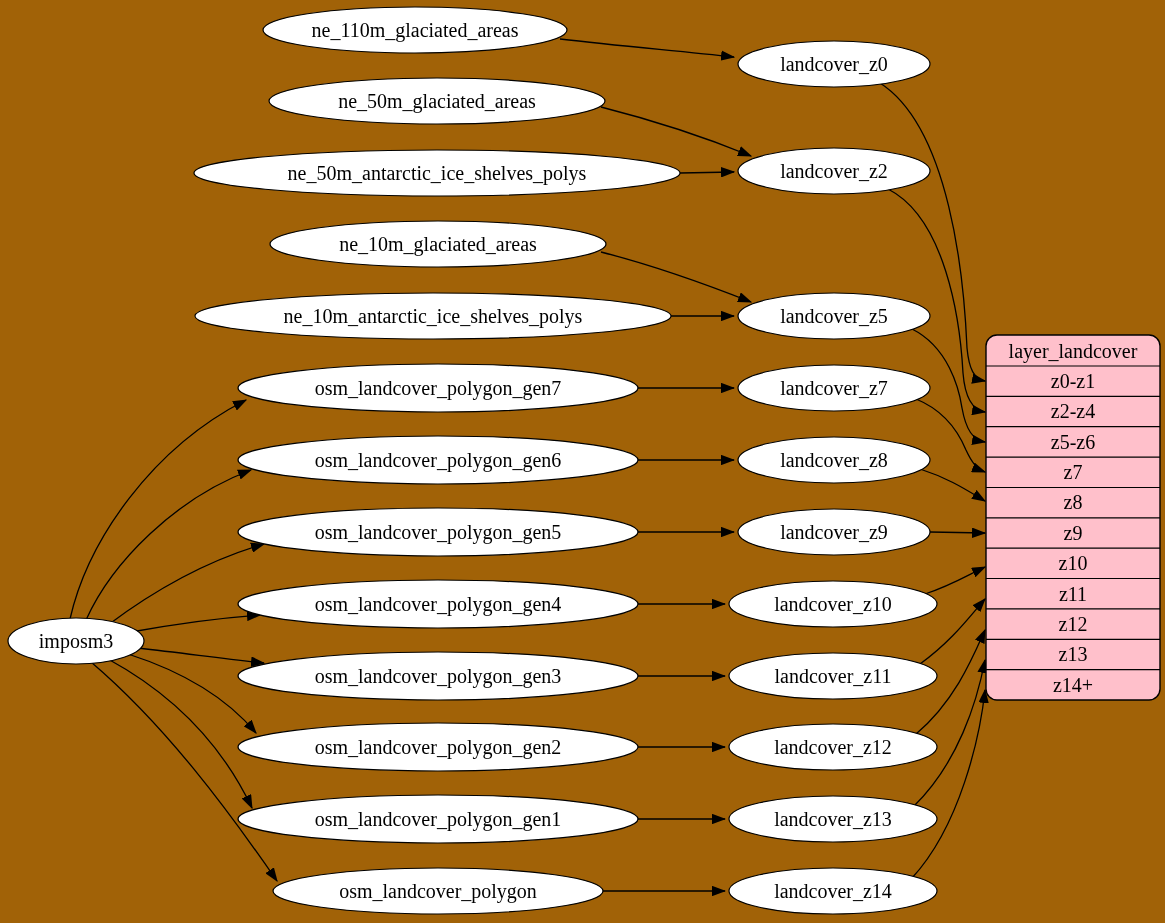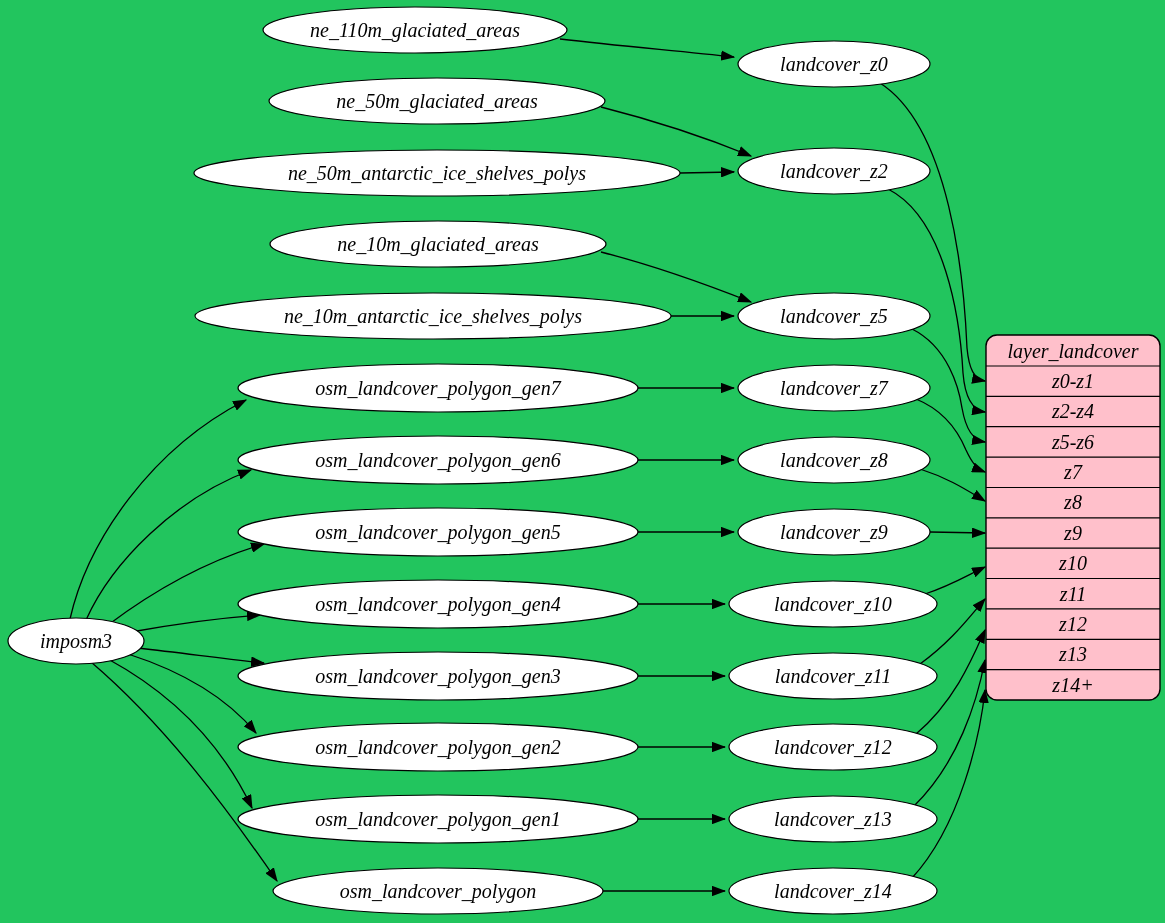--- a/index.html
+++ b/index.html
@@ -3,22 +3,21 @@
 <meta charset="utf-8">
 <style>
   html, body {
     margin: 0;
     padding: 0;
     background: #ffffff;
   }
   .canvas-wrap {
     width: 1165px;
     height: 923px;
-    background: #22c55e;
-    font-style: italic;
+    background: #a16207;
   }
   svg text {
     font-family: "Liberation Serif", "DejaVu Serif", serif;
     font-size: 20px;
     fill: #000000;
   }
   .node {
     fill: #ffffff;
     stroke: #000000;
     stroke-width: 1.2;

